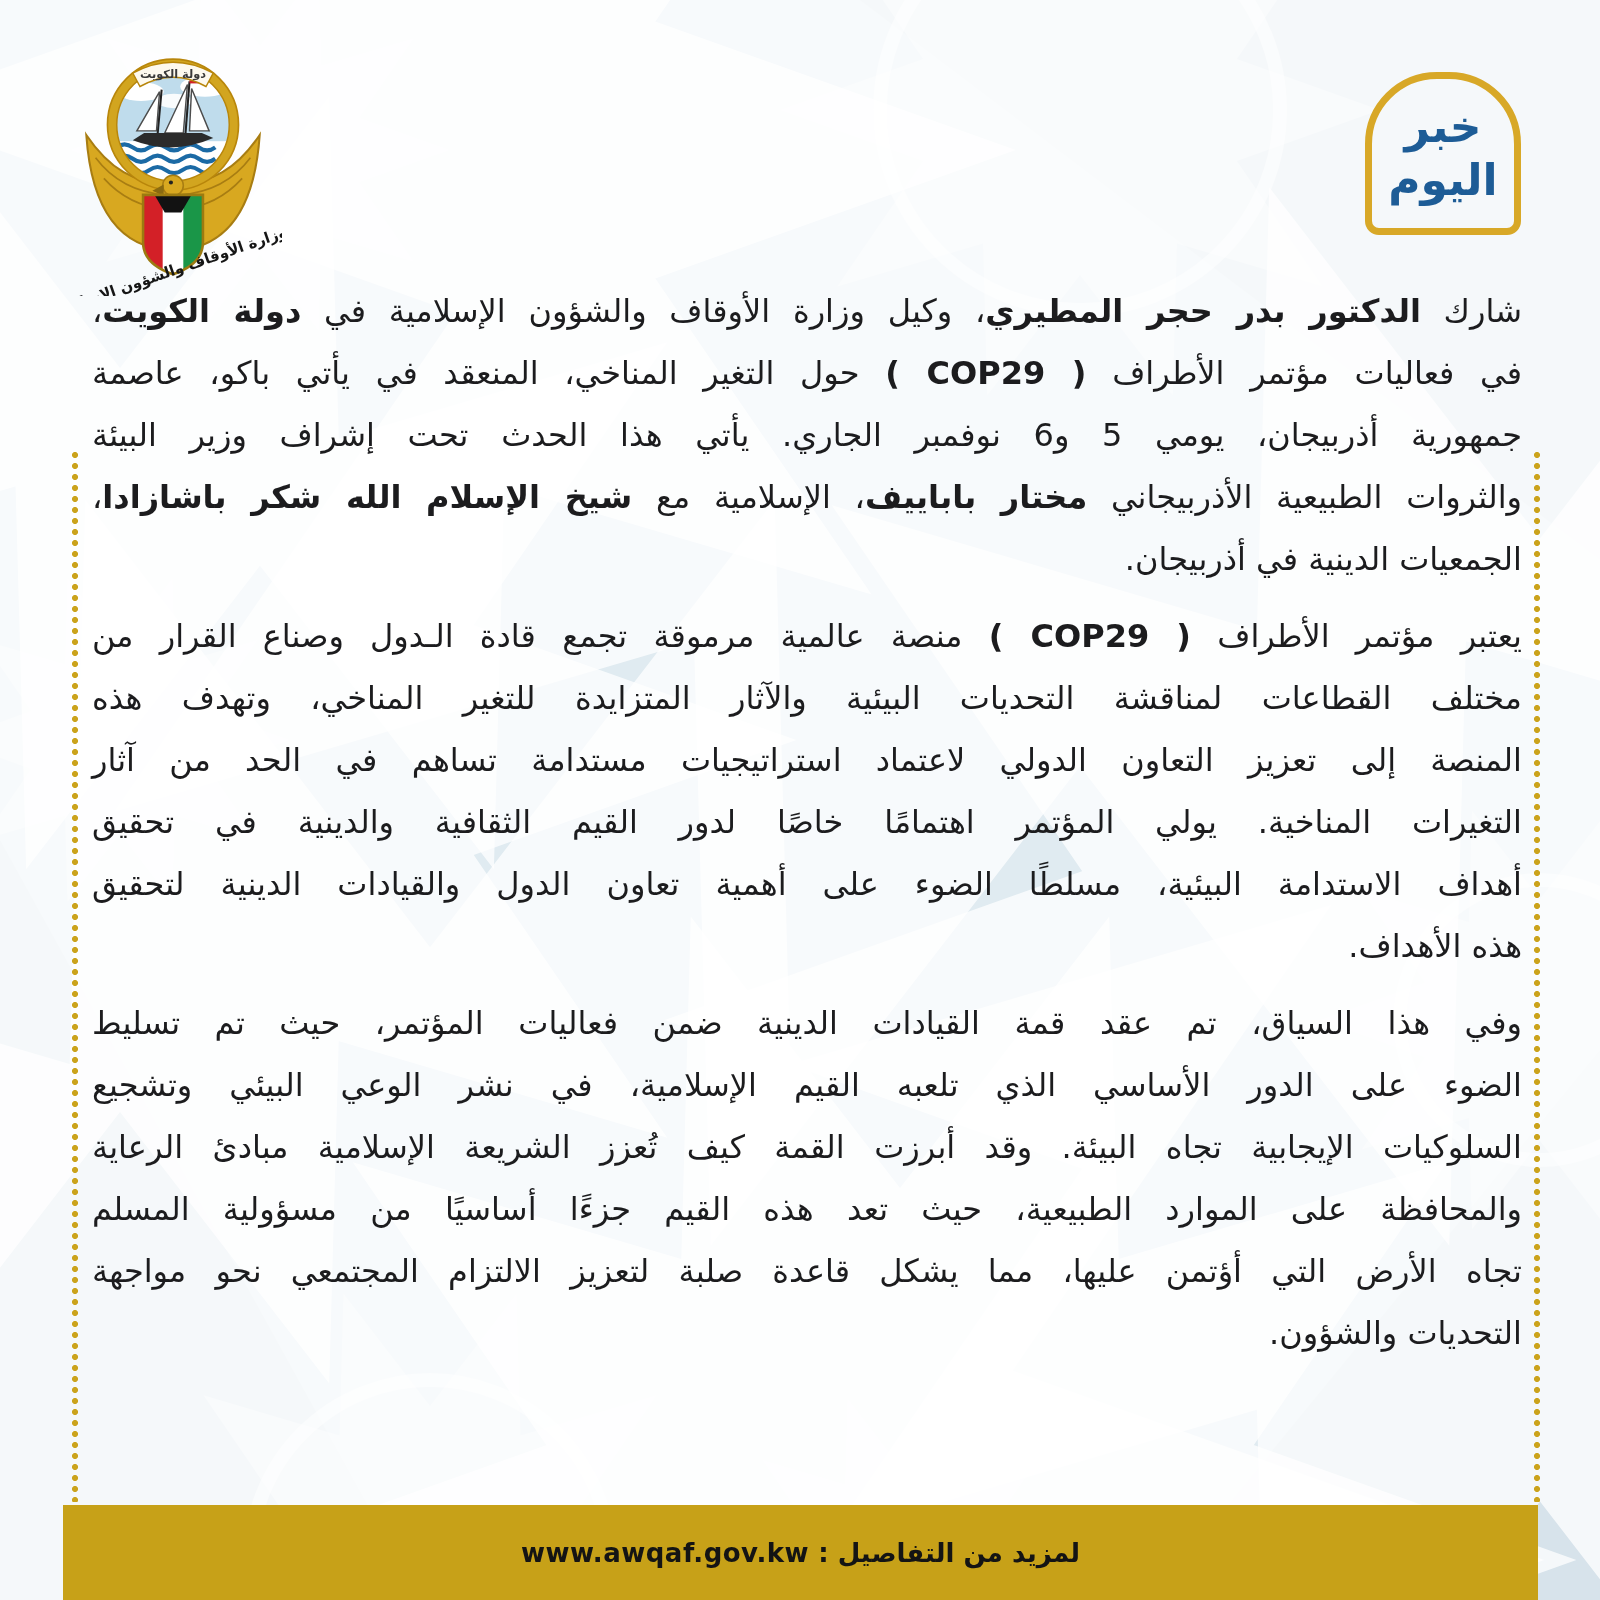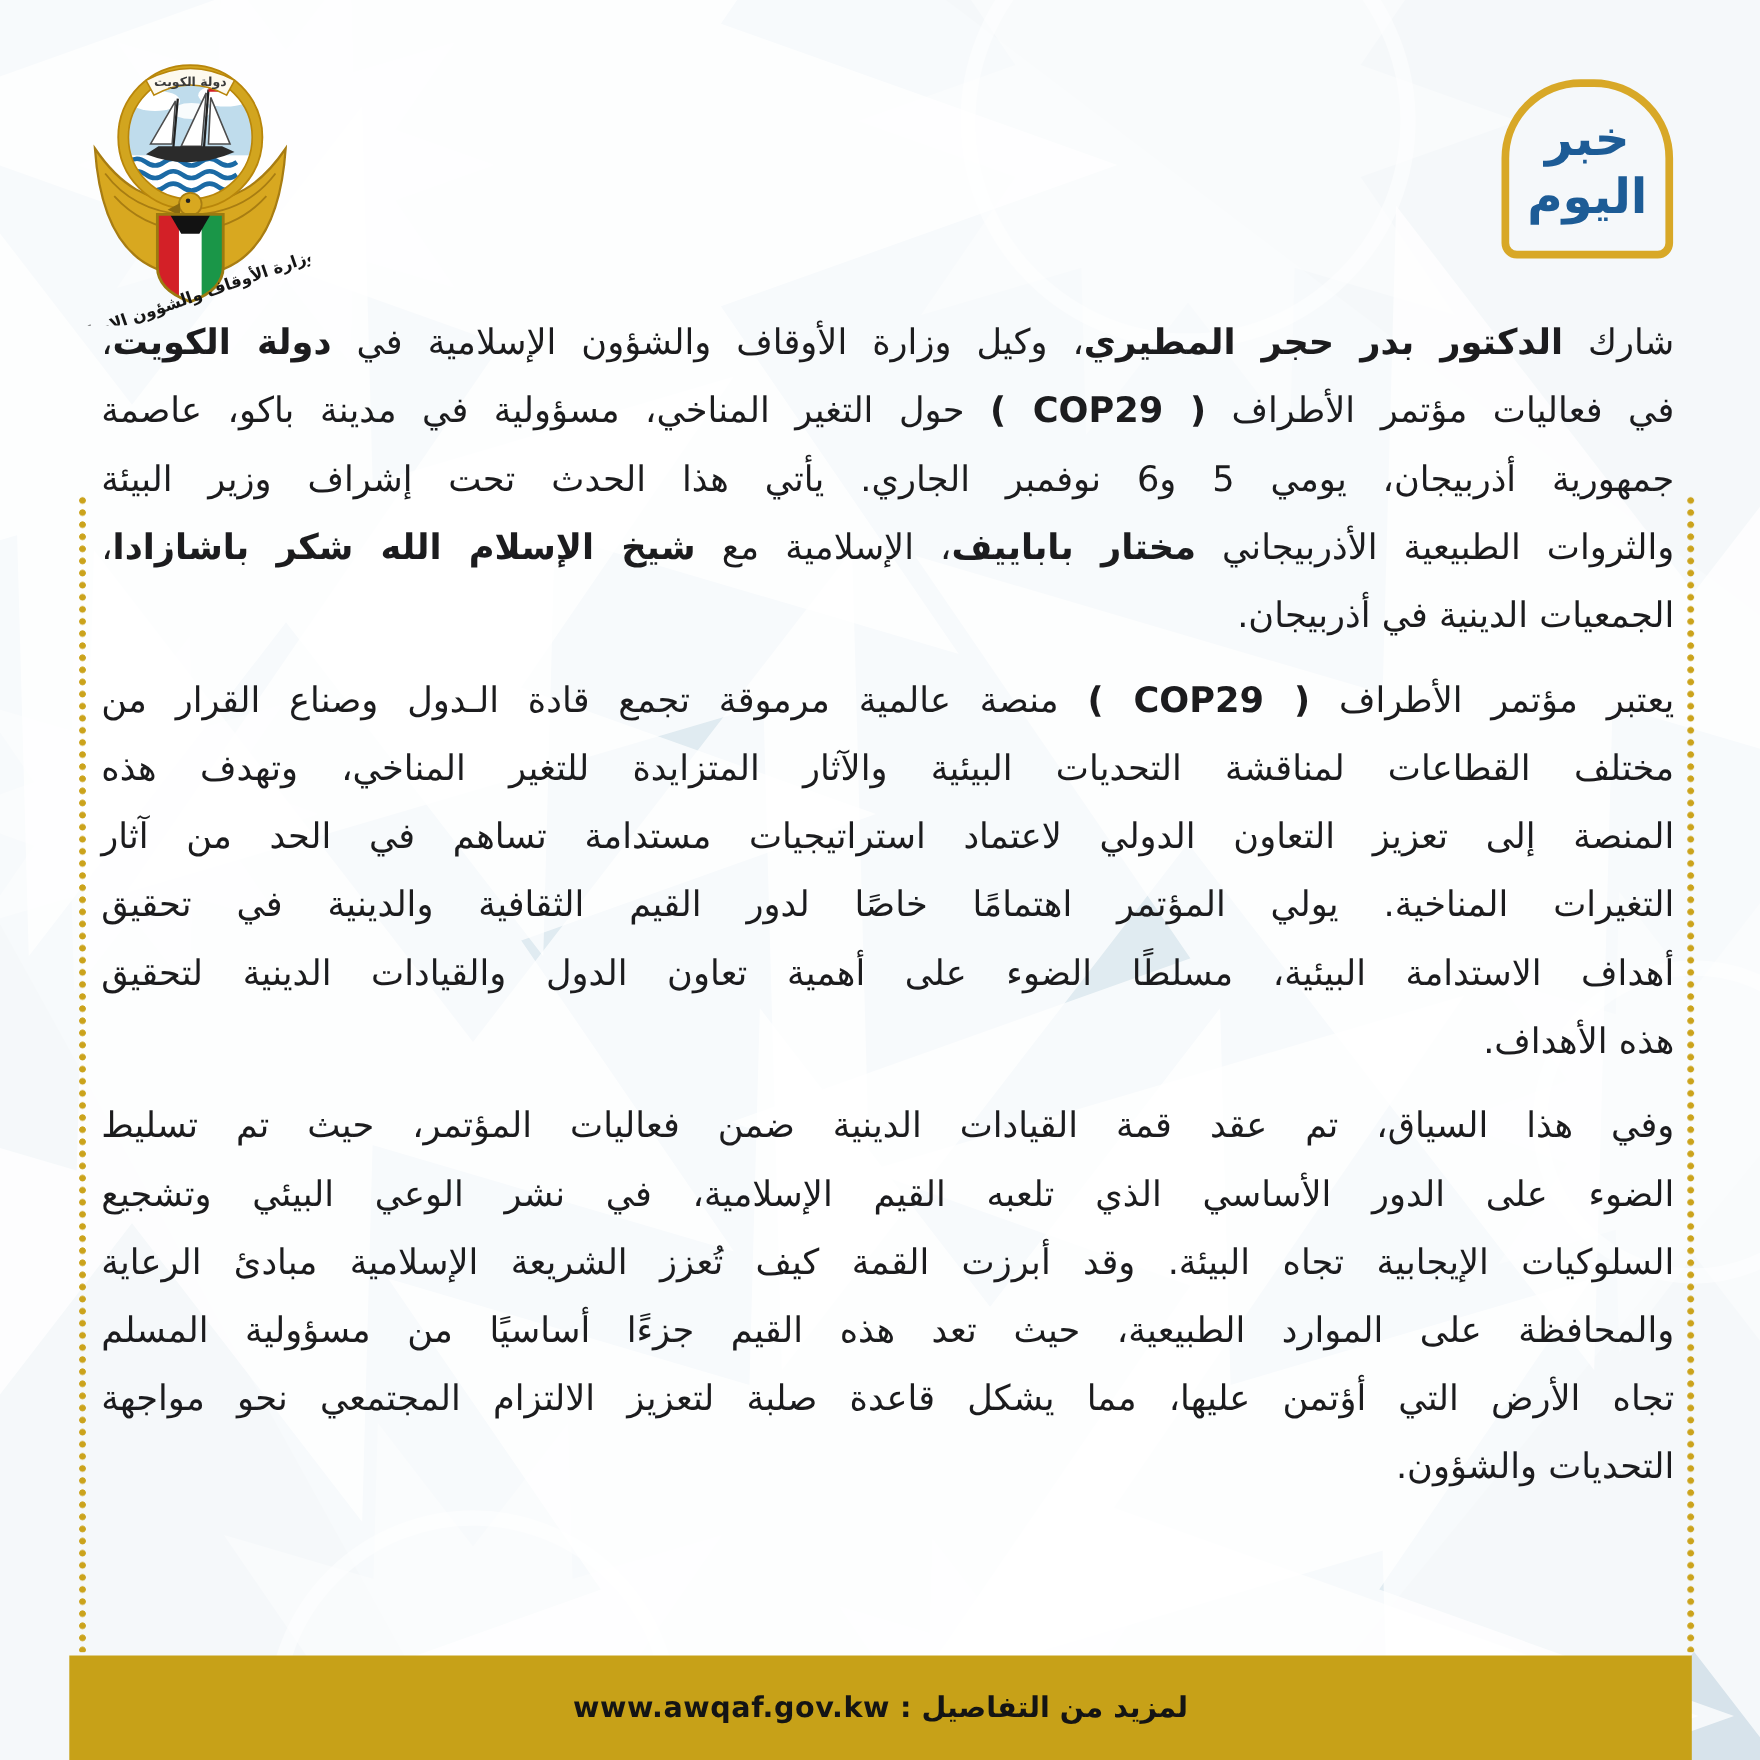--- a/index.html
+++ b/index.html
@@ -143,21 +143,21 @@
 </svg>
 
 <div class="badge">
   <div class="bline">خبر</div>
   <div class="bline">اليوم</div>
 </div>
 
 <div class="content">
     <div class="para">
       <div class="line"><span>شارك </span><span class="b">الدكتور بدر حجر المطيري</span><span>، وكيل وزارة الأوقاف والشؤون الإسلامية في </span><span class="b">دولة الكويت</span><span>،</span></div>
-      <div class="line"><span>في فعاليات مؤتمر الأطراف </span><span class="b">( COP29 )</span><span> حول التغير المناخي، مسؤولية في مدينة باكو، عاصمة</span></div>
+      <div class="line"><span>في فعاليات مؤتمر الأطراف </span><span class="b">( COP29 )</span><span> حول التغير المناخي، المنعقد في يأتي باكو، عاصمة</span></div>
       <div class="line"><span>جمهورية أذربيجان، يومي 5 و6 نوفمبر الجاري. يأتي هذا الحدث تحت إشراف وزير البيئة</span></div>
       <div class="line"><span>والثروات الطبيعية الأذربيجاني </span><span class="b">مختار باباييف</span><span>، الإسلامية مع </span><span class="b">شيخ الإسلام الله شكر باشازادا</span><span>،</span></div>
       <div class="line last"><span>الجمعيات الدينية في أذربيجان.</span></div>
     </div>
     <div class="para">
       <div class="line"><span>يعتبر مؤتمر الأطراف </span><span class="b">( COP29 )</span><span> منصة عالمية مرموقة تجمع قادة الـدول وصناع القرار من</span></div>
       <div class="line"><span>مختلف القطاعات لمناقشة التحديات البيئية والآثار المتزايدة للتغير المناخي، وتهدف هذه</span></div>
       <div class="line"><span>المنصة إلى تعزيز التعاون الدولي لاعتماد استراتيجيات مستدامة تساهم في الحد من آثار</span></div>
       <div class="line"><span>التغيرات المناخية. يولي المؤتمر اهتمامًا خاصًا لدور القيم الثقافية والدينية في تحقيق</span></div>
       <div class="line"><span>أهداف الاستدامة البيئية، مسلطًا الضوء على أهمية تعاون الدول والقيادات الدينية لتحقيق</span></div>

